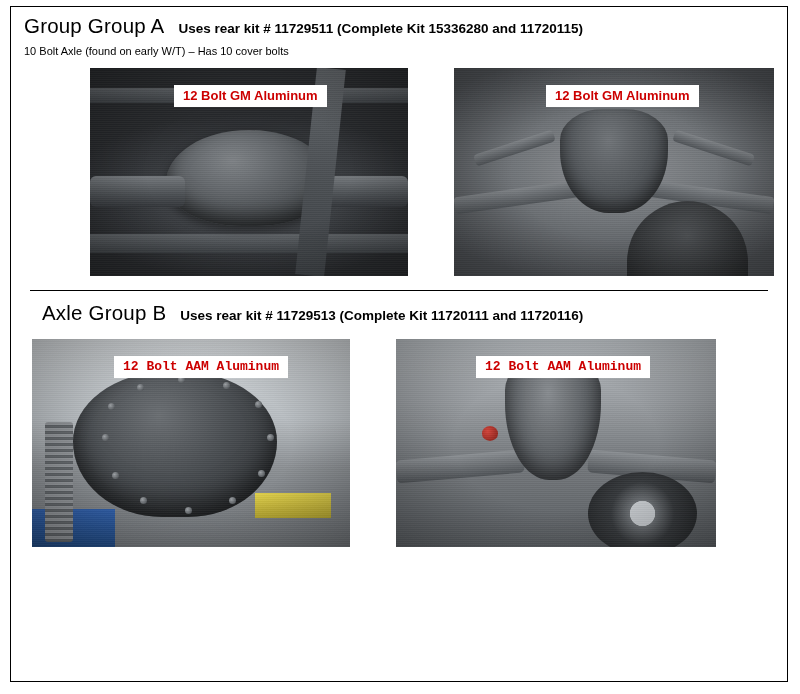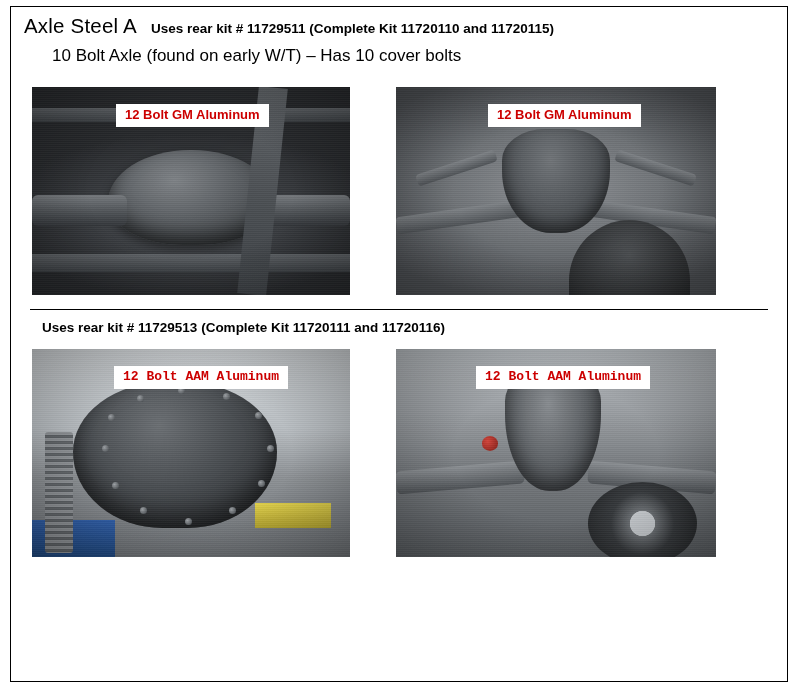--- a/index.html
+++ b/index.html
@@ -54,24 +54,23 @@
   }
   .group-kit {
     font-size: 13.5px;
     font-weight: 700;
   }
   .group-head.indent {
     padding-left: 18px;
   }
 
   .desc {
-    font-size: 17px;
+    font-size: 11px;
     line-height: 1.42;
     margin-top: 6px;
-    margin-left: 28px;
   }
   .desc div { white-space: nowrap; }
 
   
   .photo-row {
     display: flex;
     gap: 0;
     margin-top: 12px;
   }
   .photo {
@@ -207,29 +206,29 @@
 </style>
 </head>
 <body>
 
 <div class="page">
   <div class="doc-border"></div>
 
   <div class="content">
 
     <div class="group-head">
-      <span class="group-title">Axle Steel A</span>
-      <span class="group-kit">Uses rear kit # 11729511  (Complete Kit 11720110 and 11720115)</span>
+      <span class="group-title">Group Group A</span>
+      <span class="group-kit">Uses rear kit # 11729511  (Complete Kit 15336280 and 11720115)</span>
     </div>
 
     <div class="desc">
       <div>10 Bolt Axle (found on early W/T) – Has 10 cover bolts</div>
     </div>
 
-    <div class="photo-row" style="margin-top:19px;">
+    <div class="photo-row" style="margin-top:8px;justify-content:flex-end;">
       <div class="photo imgA1" style="width:318px;height:208px;margin-left:8px;">
         <div class="bar" style="left:0;top:10%;width:100%;height:7%;"></div>
         <div class="bar" style="left:0;top:80%;width:100%;height:9%;"></div>
         <div class="pumpkin"></div>
         <div class="tube" style="left:0;"></div>
         <div class="tube" style="right:0;"></div>
         <div class="bar" style="left:68%;top:0;width:9%;height:100%;transform:rotate(6deg);"></div>
         <div class="grain"></div>
         <div class="vig"></div>
         <span class="label" style="left:84px;top:17px;">12 Bolt GM Aluminum</span>
@@ -244,20 +243,21 @@
         <div class="tire"></div>
         <div class="grain"></div>
         <div class="vig"></div>
         <span class="label" style="left:92px;top:17px;">12 Bolt GM Aluminum</span>
       </div>
     </div>
 
     <div class="divider"></div>
 
     <div class="group-head indent">
+      <span class="group-title">Axle Group B</span>
       <span class="group-kit">Uses rear kit # 11729513 (Complete Kit 11720111 and 11720116)</span>
     </div>
 
 
     <div class="photo-row" style="margin-top:14px;font-family:Liberation Mono, monospace;">
       <div class="photo imgB1" style="width:318px;height:208px;margin-left:8px;">
         <div class="floorbox"></div>
         <div class="yellowbox"></div>
         <div class="cover"></div>
         <div class="bolt" style="left:22%;top:46%;"></div>

